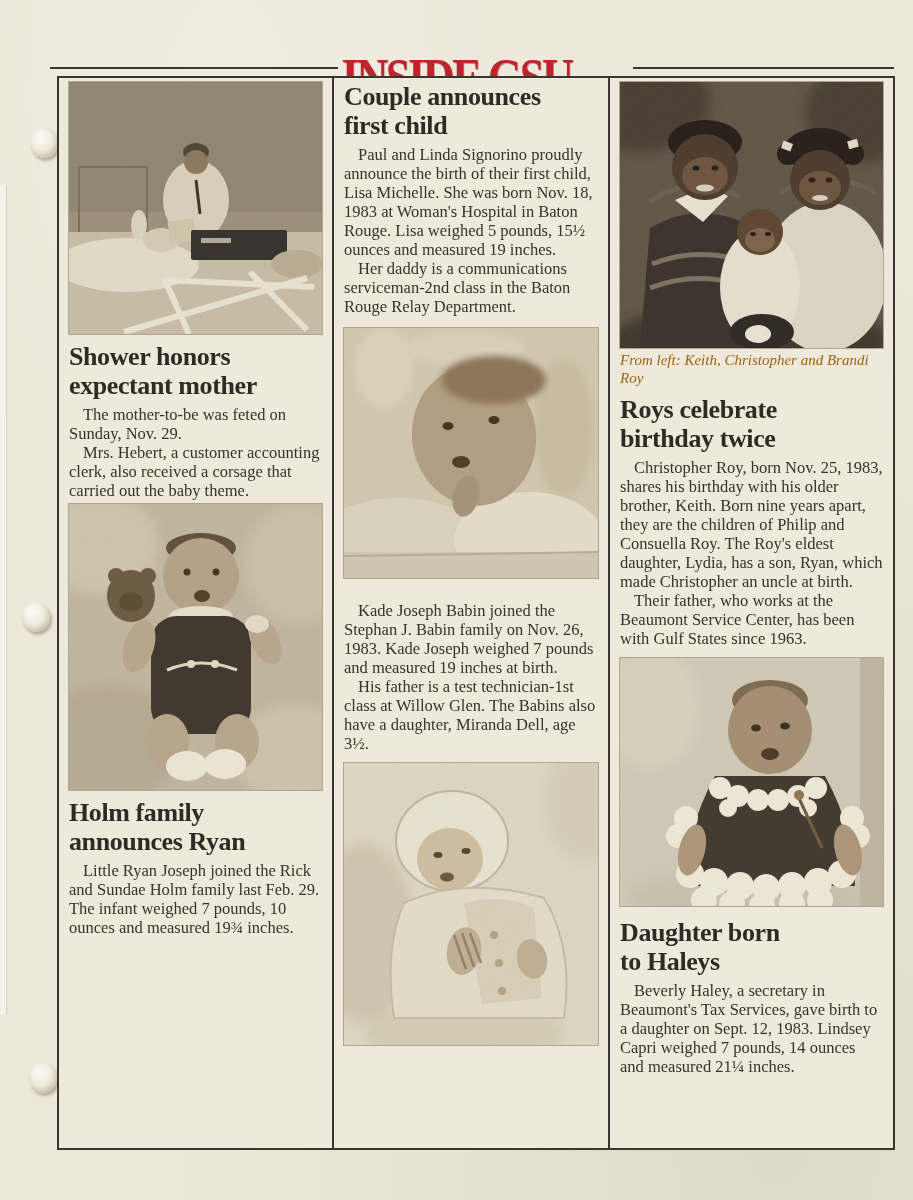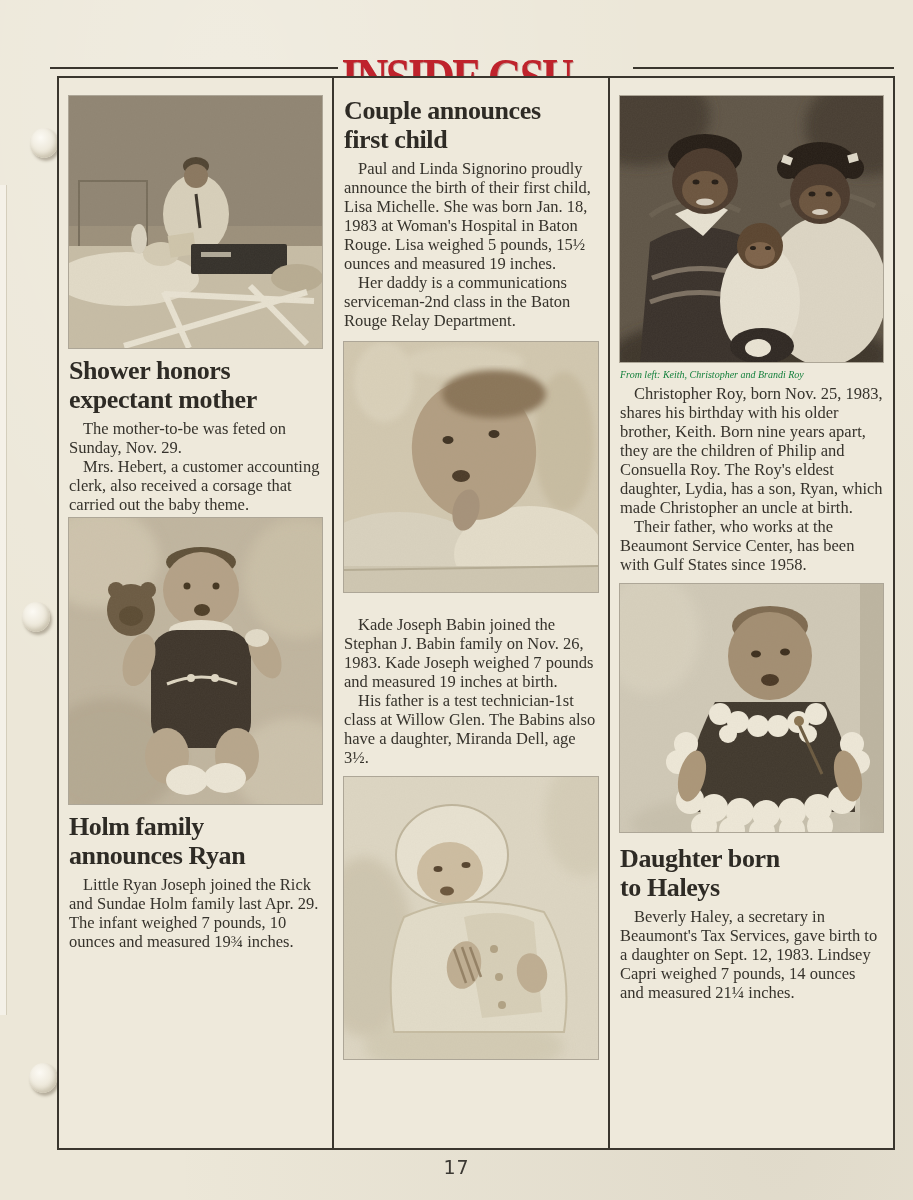--- a/index.html
+++ b/index.html
@@ -32,31 +32,31 @@
   .punch-2{left:22px;top:602px;}
   .punch-3{left:29px;top:1063px;}
   .scan-strip{position:absolute;left:0;top:185px;width:6px;height:830px;
     background:#f7f4ec;border-right:1px solid #cfc8b5;opacity:.8;}
   
   .frame{
     position:absolute;left:57px;top:76px;width:838px;height:1074px;
     border:2px solid #3a362e;box-sizing:border-box;display:flex;
     background:#eee9db;overflow:hidden;
   }
-  .col{box-sizing:border-box;padding:18px 10px 0;overflow:hidden;}
+  .col{box-sizing:border-box;padding:4px 10px 0;overflow:hidden;}
   .col-1{width:273px;}
   .col-2{width:276px;border-left:2px solid #3a362e;}
   .col-3{flex:1;border-left:2px solid #3a362e;}
   .col > :first-child{margin-top:0;}
   h2.headline{
     font-size:26px;line-height:29px;font-weight:bold;letter-spacing:-.4px;
     color:#2e2b25;margin:8px 0 5px;white-space:pre-line;
   }
   p.body{font-size:16.5px;line-height:19px;margin:0;text-indent:14px;}
-  .caption{font-style:italic;font-size:10px;line-height:17.5px;margin:4px 0 0;color:#15803d;}
+  .caption{font-style:italic;font-size:15px;line-height:17.5px;margin:4px 0 0;color:#a16207;}
   .photo{display:block;margin:4px 0 4px;outline:1px solid rgba(75,65,50,.4);line-height:0;}
   .photo svg{display:block;}
   .page-number{
     position:absolute;top:1156px;left:0;width:100%;text-align:center;
     font-family:"DejaVu Sans","Liberation Sans",sans-serif;
     font-size:19px;color:#3b3833;letter-spacing:1px;
   }
 </style>
 </head>
 <body>
@@ -152,28 +152,28 @@
           <ellipse cx="98" cy="238" rx="22" ry="28" fill="#b7a68c"></ellipse>
           <ellipse cx="168" cy="238" rx="22" ry="28" fill="#b7a68c"></ellipse>
           <ellipse cx="118" cy="262" rx="21" ry="15" fill="#ece6d6"></ellipse>
           <ellipse cx="156" cy="260" rx="21" ry="15" fill="#ece6d6"></ellipse>
           <rect width="253" height="286" filter="url(#grain)" opacity=".15"></rect>
         </svg>
       </span>
 
       <h2 class="headline">Holm family
 announces Ryan</h2>
-      <p class="body">Little Ryan Joseph joined the Rick and Sundae Holm family last Apr. 29. The infant weighed 7 pounds, 10 ounces and measured 19¾ inches.</p>
+      <p class="body">Little Ryan Joseph joined the Rick and Sundae Holm family last Feb. 29. The infant weighed 7 pounds, 10 ounces and measured 19¾ inches.</p>
     </div>
 
     <div class="col col-2">
 
       <h2 class="headline">Couple announces
 first child</h2>
-      <p class="body">Paul and Linda Signorino proudly announce the birth of their first child, Lisa Michelle. She was born Jan. 18, 1983 at Woman's Hospital in Baton Rouge. Lisa weighed 5 pounds, 15½ ounces and measured 19 inches.</p>
+      <p class="body">Paul and Linda Signorino proudly announce the birth of their first child, Lisa Michelle. She was born Nov. 18, 1983 at Woman's Hospital in Baton Rouge. Lisa weighed 5 pounds, 15½ ounces and measured 19 inches.</p>
       <p class="body">Her daddy is a communications serviceman-2nd class in the Baton Rouge Relay Department.</p>
 
       <span class="photo" style="margin-top:12px">
         <svg width="100%" height="250" viewBox="0 0 254 250" preserveAspectRatio="none">
           <rect width="254" height="250" fill="#d2c8b0"></rect>
           <g filter="url(#blur3)" opacity=".6">
             <ellipse cx="40" cy="40" rx="30" ry="40" fill="#e0d8c2"></ellipse>
             <ellipse cx="220" cy="100" rx="30" ry="70" fill="#c2b699"></ellipse>
             <ellipse cx="120" cy="20" rx="60" ry="16" fill="#ded6c0"></ellipse>
           </g>
@@ -265,22 +265,24 @@
           <ellipse cx="133" cy="152" rx="3" ry="2" fill="#241c15"></ellipse>
           <ellipse cx="148" cy="152" rx="3" ry="2" fill="#241c15"></ellipse>
           <ellipse cx="142" cy="250" rx="32" ry="18" fill="#2e2722"></ellipse>
           <ellipse cx="138" cy="252" rx="13" ry="9" fill="#eae4d4"></ellipse>
           <rect width="263" height="266" filter="url(#grain)" opacity=".16"></rect>
         </svg>
       </span>
 
       <p class="caption">From left: Keith, Christopher and Brandi Roy</p>
 
+      <h2 class="headline">Roys celebrate
+birthday twice</h2>
       <p class="body">Christopher Roy, born Nov. 25, 1983, shares his birthday with his older brother, Keith. Born nine years apart, they are the children of Philip and Consuella Roy. The Roy's eldest daughter, Lydia, has a son, Ryan, which made Christopher an uncle at birth.</p>
-      <p class="body">Their father, who works at the Beaumont Service Center, has been with Gulf States since 1958.</p>
+      <p class="body">Their father, who works at the Beaumont Service Center, has been with Gulf States since 1963.</p>
 
       <span class="photo" style="margin-top:10px">
         <svg width="100%" height="248" viewBox="0 0 263 248" preserveAspectRatio="none">
           <rect width="263" height="248" fill="#d0c9b7"></rect>
           <rect x="240" width="23" height="248" fill="#bdb5a1"></rect>
           <g filter="url(#blur6)" opacity=".6">
             <ellipse cx="30" cy="50" rx="50" ry="60" fill="#dcd5c2"></ellipse>
             <ellipse cx="130" cy="240" rx="120" ry="30" fill="#c2bba7"></ellipse>
           </g>
           <ellipse cx="150" cy="42" rx="38" ry="20" fill="#7e6a50"></ellipse>
@@ -322,14 +324,13 @@
           <rect width="263" height="248" filter="url(#grain)" opacity=".14"></rect>
         </svg>
       </span>
 
       <h2 class="headline" style="margin-top:12px">Daughter born
 to Haleys</h2>
       <p class="body">Beverly Haley, a secretary in Beaumont's Tax Services, gave birth to a daughter on Sept. 12, 1983. Lindsey Capri weighed 7 pounds, 14 ounces and measured 21¼ inches.</p>
     </div>
   </div>
 
-  <div class="page-number">17</div>
 </div>
 
 </body></html>

